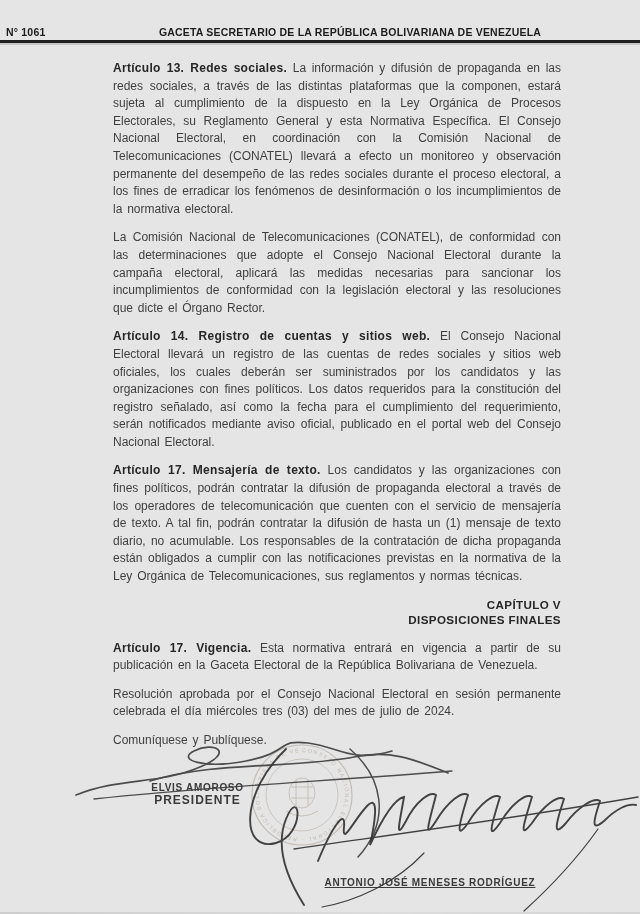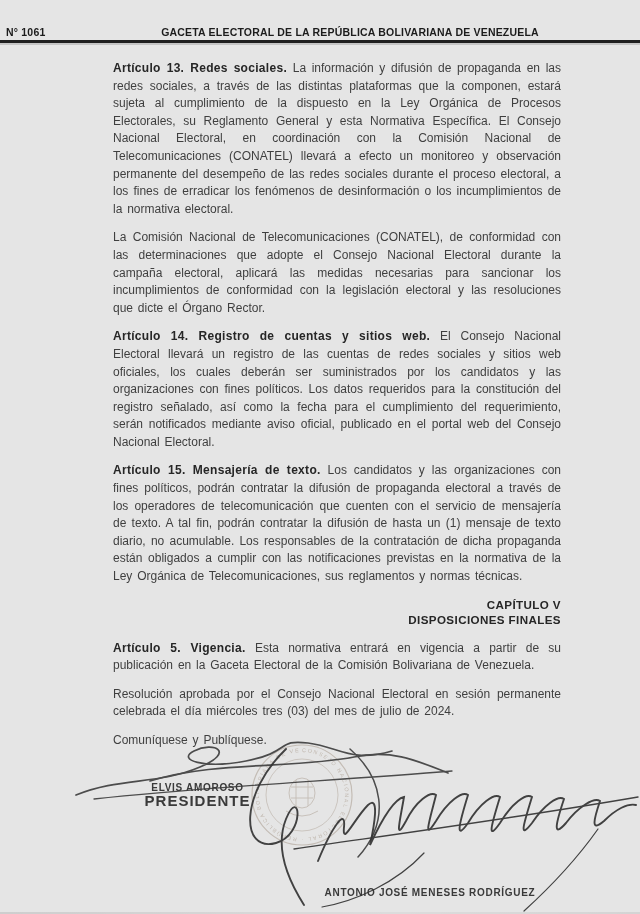--- a/index.html
+++ b/index.html
@@ -46,33 +46,33 @@
   .chapter{
     margin:7px 0 13px 0;text-align:right;
     font-weight:bold;color:#262626;
     font-size:11.6px;line-height:15px;letter-spacing:.4px;
   }
   .closing{margin-bottom:0;}
   
   .sig-area{position:absolute;left:0;top:735px;width:640px;height:179px;}
   .sig-block{position:absolute;text-align:center;color:#3a3a3a;z-index:2;}
   .sig-name{font-size:10px;font-weight:bold;letter-spacing:.7px;line-height:13px;}
-  .sig-title{font-size:15px;font-weight:bold;letter-spacing:1px;line-height:13px;}
+  .sig-title{font-size:12px;font-weight:bold;letter-spacing:1px;line-height:13px;}
   .sig-president{left:140px;top:46px;width:115px;}
-  .sig-secretary{left:300px;top:151px;width:260px;}
+  .sig-secretary{left:300px;top:141px;width:260px;text-decoration:underline;}
   .ink-overlay{position:absolute;inset:0;z-index:3;pointer-events:none;}
 </style>
 </head>
 <body>
 
 <div class="page">
 
   <div class="header">
     <div class="issue-number">N° 1061</div>
-    <div class="gazette-title">GACETA ELECTORAL DE LA REPÚBLICA BOLIVARIANA DE VENEZUELA</div>
+    <div class="gazette-title">GACETA SECRETARIO DE LA REPÚBLICA BOLIVARIANA DE VENEZUELA</div>
   </div>
   <div class="header-rule"></div>
 
   <div class="doc-body">
 
     <p class="para">
       <strong>Artículo 13. Redes sociales.</strong>
       <span>La información y difusión de propaganda en las redes sociales, a través de las distintas plataformas que la componen, estará sujeta al cumplimiento de la dispuesto en la Ley Orgánica de Procesos Electorales, su Reglamento General y esta Normativa Específica. El Consejo Nacional Electoral, en coordinación con la Comisión Nacional de Telecomunicaciones (CONATEL) llevará a efecto un monitoreo y observación permanente del desempeño de las redes sociales durante el proceso electoral, a los fines de erradicar los fenómenos de desinformación o los incumplimientos de la normativa electoral.</span>
     </p>
 
@@ -80,33 +80,33 @@
       <strong></strong>
       <span>La Comisión Nacional de Telecomunicaciones (CONATEL), de conformidad con las determinaciones que adopte el Consejo Nacional Electoral durante la campaña electoral, aplicará las medidas necesarias para sancionar los incumplimientos de conformidad con la legislación electoral y las resoluciones que dicte el Órgano Rector.</span>
     </p>
 
     <p class="para">
       <strong>Artículo 14. Registro de cuentas y sitios web.</strong>
       <span>El Consejo Nacional Electoral llevará un registro de las cuentas de redes sociales y sitios web oficiales, los cuales deberán ser suministrados por los candidatos y las organizaciones con fines políticos. Los datos requeridos para la constitución del registro señalado, así como la fecha para el cumplimiento del requerimiento, serán notificados mediante aviso oficial, publicado en el portal web del Consejo Nacional Electoral.</span>
     </p>
 
     <p class="para">
-      <strong>Artículo 15. Mensajería de texto.</strong>
+      <strong>Artículo 17. Mensajería de texto.</strong>
       <span>Los candidatos y las organizaciones con fines políticos, podrán contratar la difusión de propaganda electoral a través de los operadores de telecomunicación que cuenten con el servicio de mensajería de texto. A tal fin, podrán contratar la difusión de hasta un (1) mensaje de texto diario, no acumulable. Los responsables de la contratación de dicha propaganda están obligados a cumplir con las notificaciones previstas en la normativa de la Ley Orgánica de Telecomunicaciones, sus reglamentos y normas técnicas.</span>
     </p>
 
     <div class="chapter">
       <div>CAPÍTULO V</div>
       <div>DISPOSICIONES FINALES</div>
     </div>
 
 
     <p class="para">
-      <strong>Artículo 5. Vigencia.</strong>
-      <span>Esta normativa entrará en vigencia a partir de su publicación en la Gaceta Electoral de la Comisión Bolivariana de Venezuela.</span>
+      <strong>Artículo 17. Vigencia.</strong>
+      <span>Esta normativa entrará en vigencia a partir de su publicación en la Gaceta Electoral de la República Bolivariana de Venezuela.</span>
     </p>
 
     <p class="para">
       <strong></strong>
       <span>Resolución aprobada por el Consejo Nacional Electoral en sesión permanente celebrada el día miércoles tres (03) del mes de julio de 2024.</span>
     </p>
 
     <p class="para closing">
       <strong></strong>
       <span>Comuníquese y Publíquese.</span>

